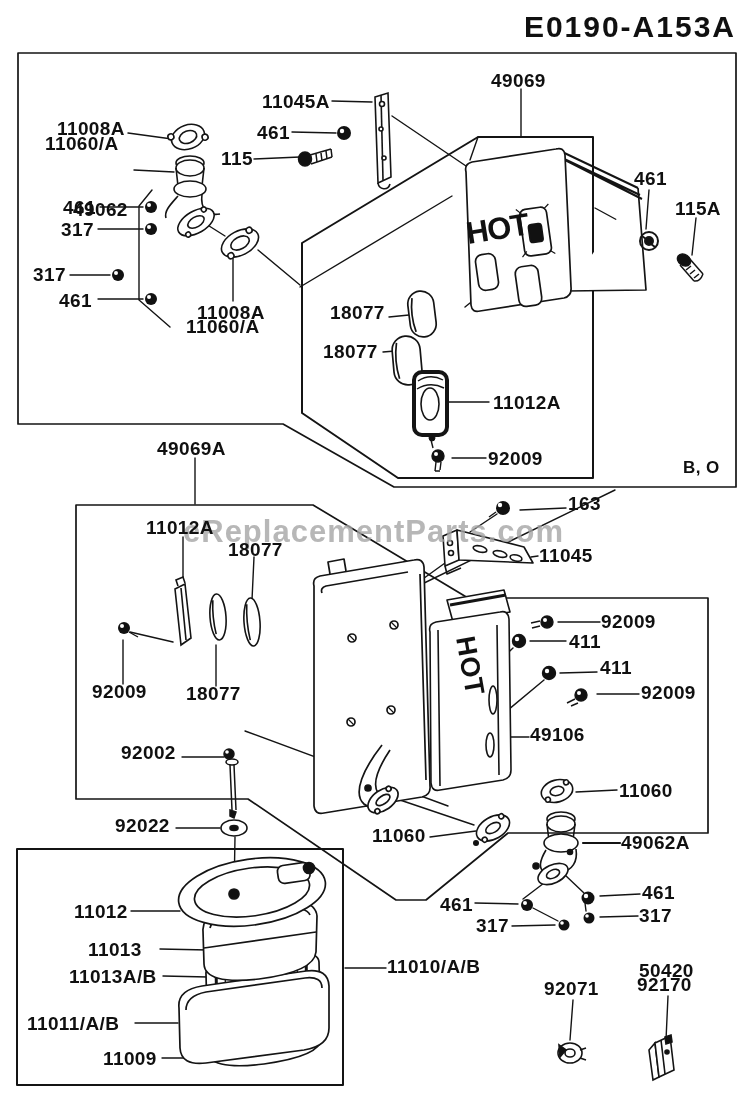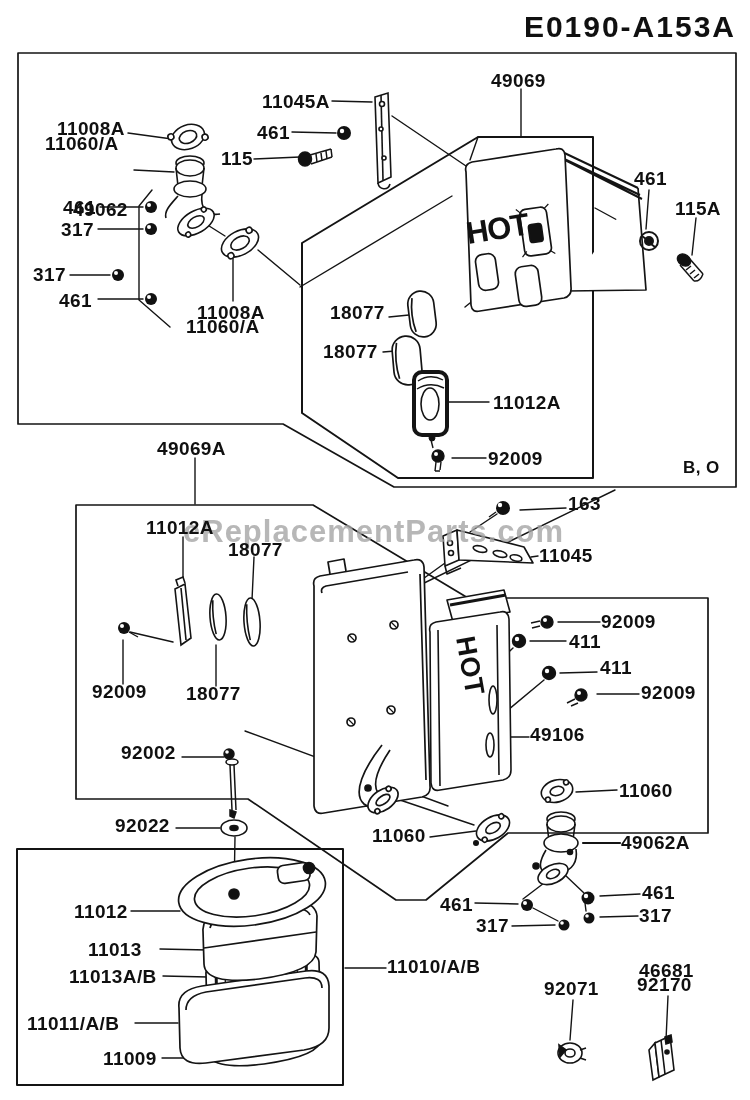--- a/index.html
+++ b/index.html
@@ -62,21 +62,21 @@
       <div class="plabel" style="left: 476px; top: 916px;">317</div>
       <div class="plabel" style="left: 642px; top: 883px;">461</div>
       <div class="plabel" style="left: 639px; top: 906px;">317</div>
       <div class="plabel" style="left: 74px; top: 902px;">11012</div>
       <div class="plabel" style="left: 88px; top: 940px;">11013</div>
       <div class="plabel" style="left: 69px; top: 967px;">11013A/B</div>
       <div class="plabel" style="left: 27px; top: 1014px;">11011/A/B</div>
       <div class="plabel" style="left: 103px; top: 1049px;">11009</div>
       <div class="plabel" style="left: 387px; top: 957px;">11010/A/B</div>
       <div class="plabel" style="left: 544px; top: 979px;">92071</div>
-      <div class="plabel" style="left: 639px; top: 961px;">46681</div>
+      <div class="plabel" style="left: 639px; top: 961px;">50420</div>
       <div class="plabel" style="left: 637px; top: 975px;">92170</div>
     </div>
 
   <svg id="diagram-svg" width="750" height="1100" viewBox="0 0 750 1100">
 
     <g fill="none" stroke="#141414" stroke-width="1.7" stroke-linejoin="round">
       <path d="M18,53 H736 V487 H394 L283,424 H18 Z"></path>
       <path d="M478,137 H593 V478 H398 L302,413 V243 Z" stroke-width="2"></path>
       <path d="M76,505 H313 L468,598 H708 V833 H508 L426,900 H396 L248,799 H76 Z"></path>
       <rect x="17" y="849" width="326" height="236" stroke-width="2"></rect>

